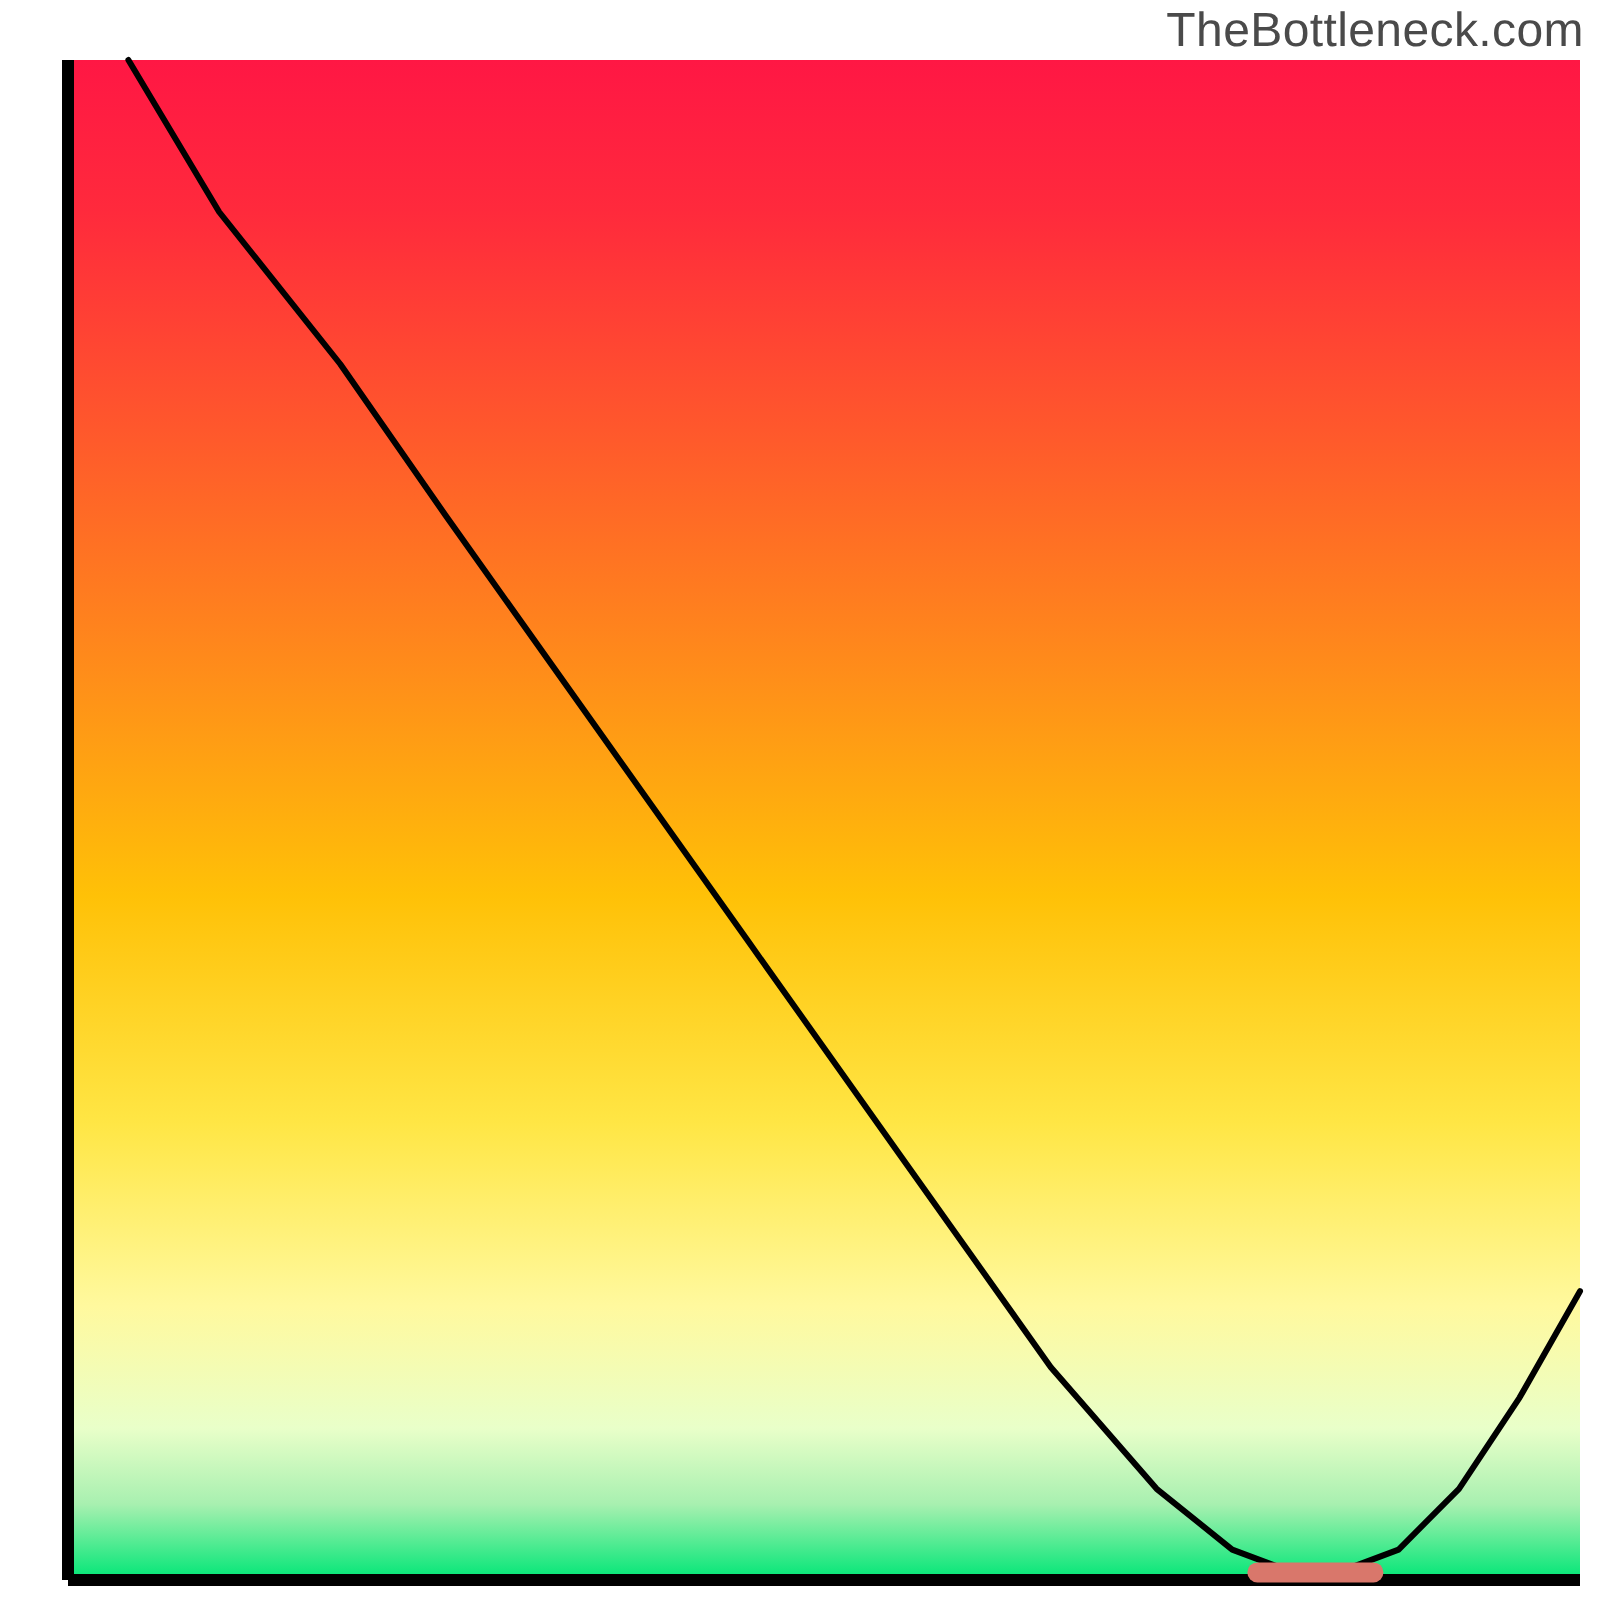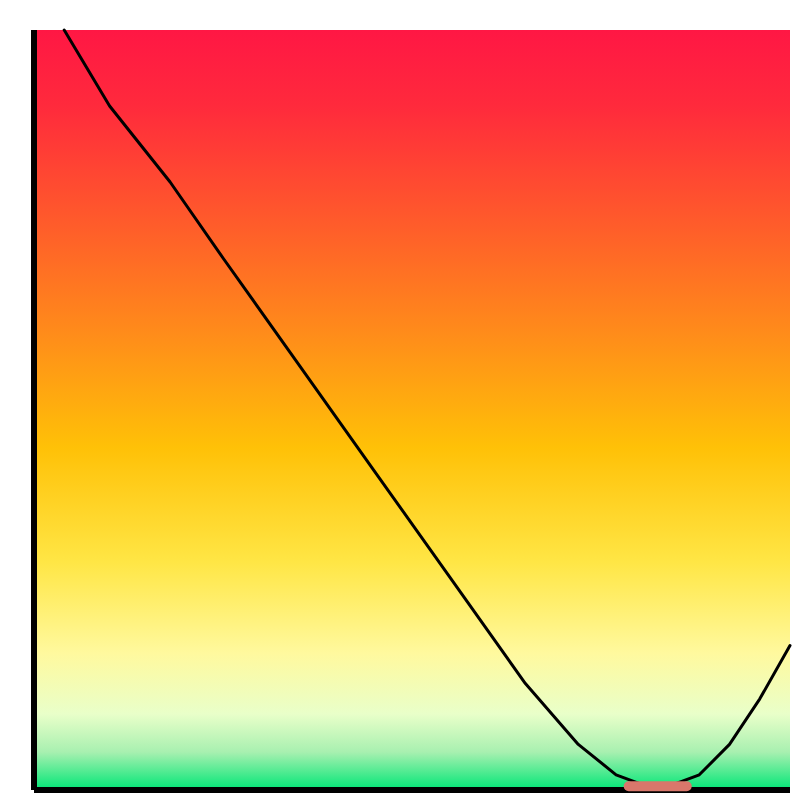--- a/index.html
+++ b/index.html
@@ -30,20 +30,21 @@
     left: 0;
     top: 0;
     width: 800px;
     height: 800px;
   }
 </style>
 </head>
 <body>
 
 <div class="frame">
+  <div class="watermark">TheBottleneck.com</div>
 
   <svg class="plot" viewBox="0 0 800 800" preserveAspectRatio="none">
     <defs>
       <linearGradient id="bg-grad" x1="0" y1="0" x2="0" y2="1">
           <stop offset="0%" stop-color="#ff1744"></stop>
           <stop offset="10%" stop-color="#ff2a3c"></stop>
           <stop offset="25%" stop-color="#ff5a2b"></stop>
           <stop offset="40%" stop-color="#ff8c1a"></stop>
           <stop offset="55.00000000000001%" stop-color="#ffc107"></stop>
           <stop offset="70%" stop-color="#ffe645"></stop>

